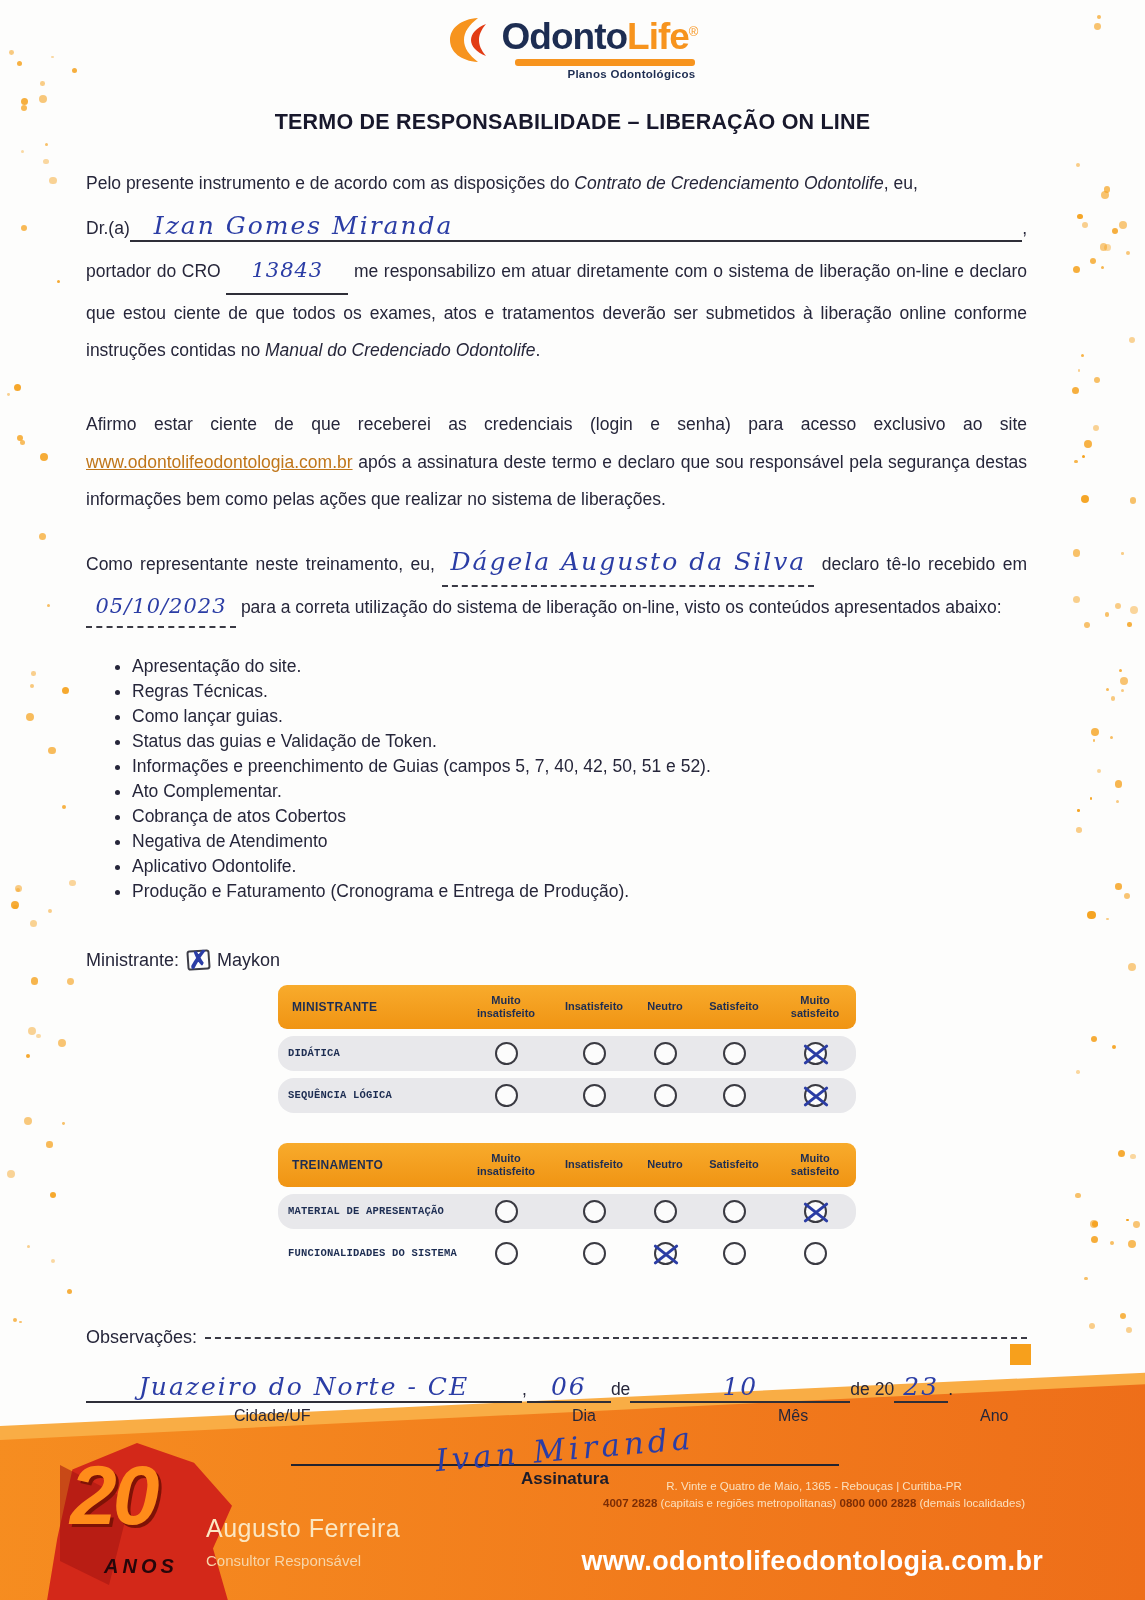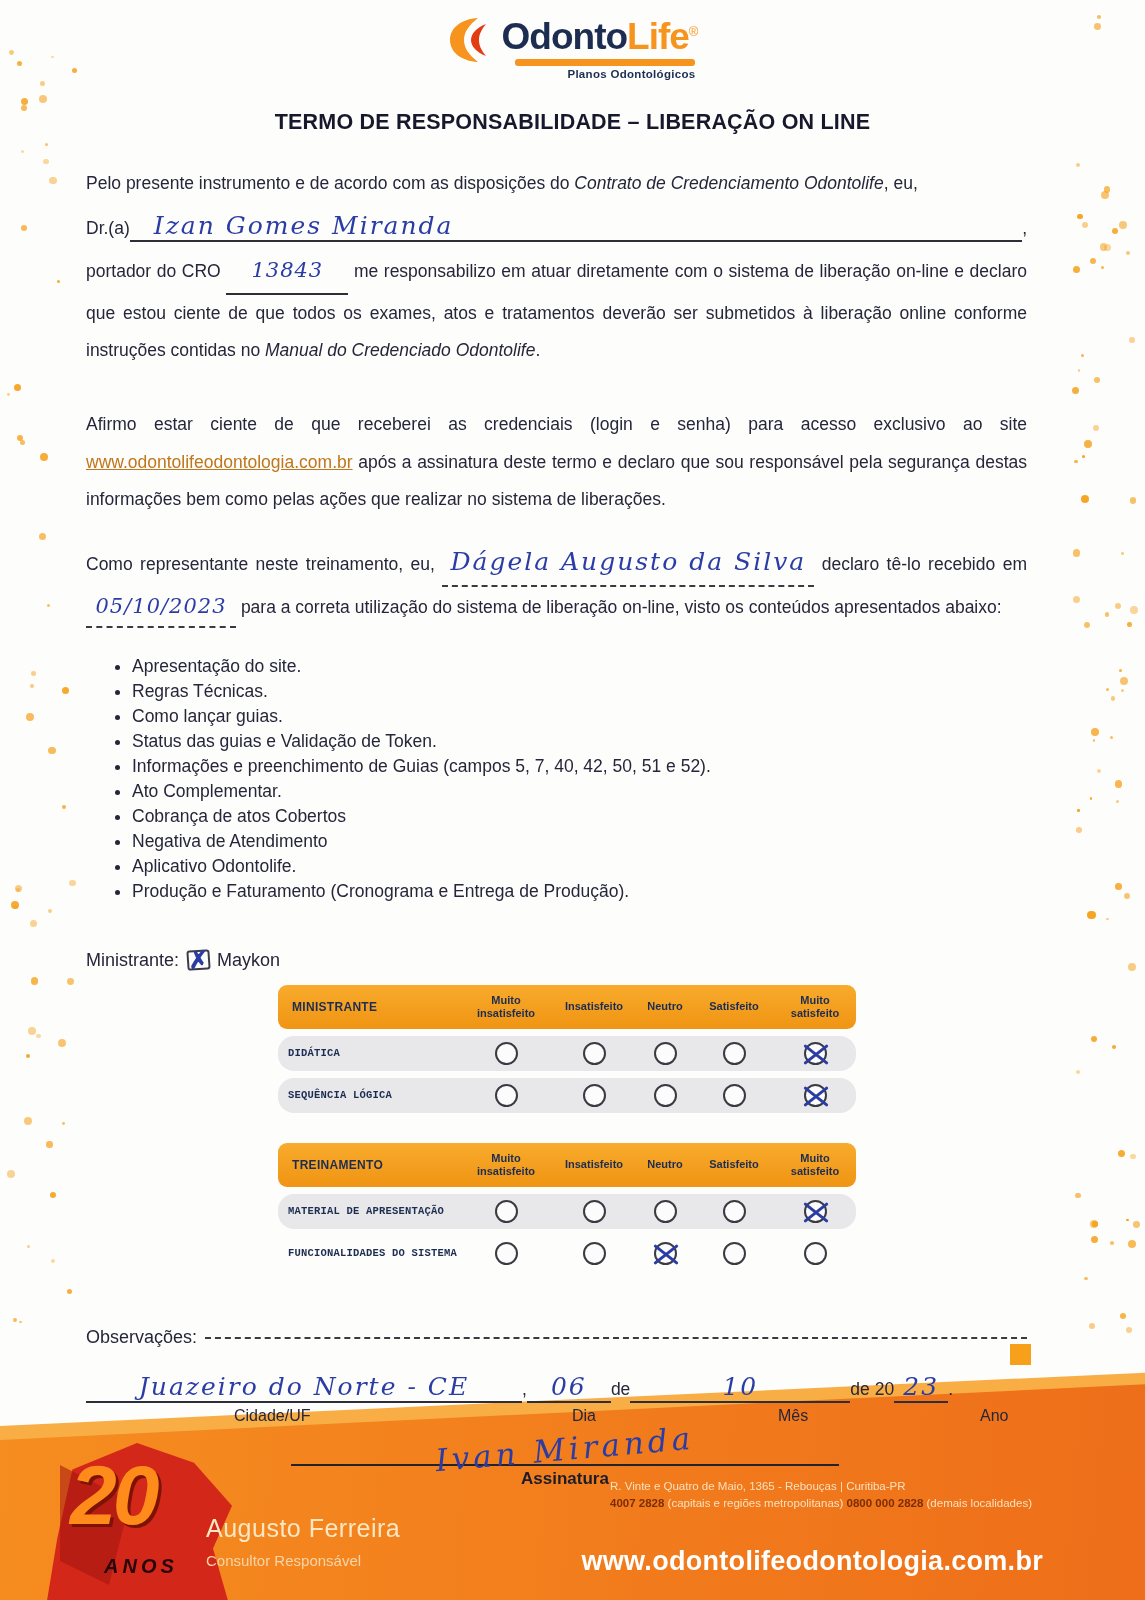--- a/index.html
+++ b/index.html
@@ -87,21 +87,21 @@
   .footer { position:absolute; left:0; right:0; bottom:0; height:232px; z-index:1; }
   .band-light { position:absolute; inset:0; background:#f9ad45; clip-path:polygon(0 25%, 100% 2%, 100% 100%, 0 100%); }
   .band-main { position:absolute; inset:0; background:linear-gradient(95deg,#f68d20,#ee6e19); clip-path:polygon(0 31%, 100% 7%, 100% 100%, 0 100%); }
   .emblem { position:absolute; left:42px; bottom:-8px; width:190px; height:165px; }
   .emblem-bg { position:absolute; inset:0; background:#d32819; clip-path:polygon(50% 0, 80% 12%, 100% 38%, 90% 64%, 99% 100%, 2% 100%, 8% 58%, 16% 16%); }
   .emblem-bg2 { position:absolute; left:18px; top:22px; width:70px; height:120px; background:#a31410; clip-path:polygon(0 0, 100% 30%, 70% 100%, 0 80%); opacity:.55; }
   .emblem-num { position:absolute; left:28px; top:4px; font-size:84px; font-weight:bold; font-style:italic; color:#ff8c1a; text-shadow:3px 3px 0 #7e1206; letter-spacing:-4px; }
   .emblem-anos { position:absolute; left:62px; top:112px; font-size:20px; font-weight:bold; font-style:italic; color:#26060a; letter-spacing:4px; }
   .consultant-name { position:absolute; left:206px; top:146px; font-size:25px; color:#fbe7c3; letter-spacing:.5px; }
   .consultant-role { position:absolute; left:206px; top:184px; font-size:15px; color:#f7d5a8; }
-  .addr { position:absolute; right:113px; top:110px; text-align:left; font-size:11.5px; line-height:1.5; color:#fbe0bd; }
+  .addr { position:absolute; right:120px; top:110px; text-align:center; font-size:11.5px; line-height:1.5; color:#fbe0bd; }
   .addr b { color:#7c2d05; }
   .footer-url { position:absolute; right:102px; top:178px; font-size:27px; font-weight:bold; color:#ffffff; letter-spacing:.3px; }
 </style>
 </head>
 <body>
 
 <div class="page">
   <div class="dots" id="dots">
       <div class="dot" style="left: 1090.6px; top: 727.7px; width: 8.4px; height: 8.4px; opacity: 0.8;"></div>
       <div class="dot" style="left: 1125.9px; top: 1218.6px; width: 2.9px; height: 2.9px; opacity: 1;"></div>

